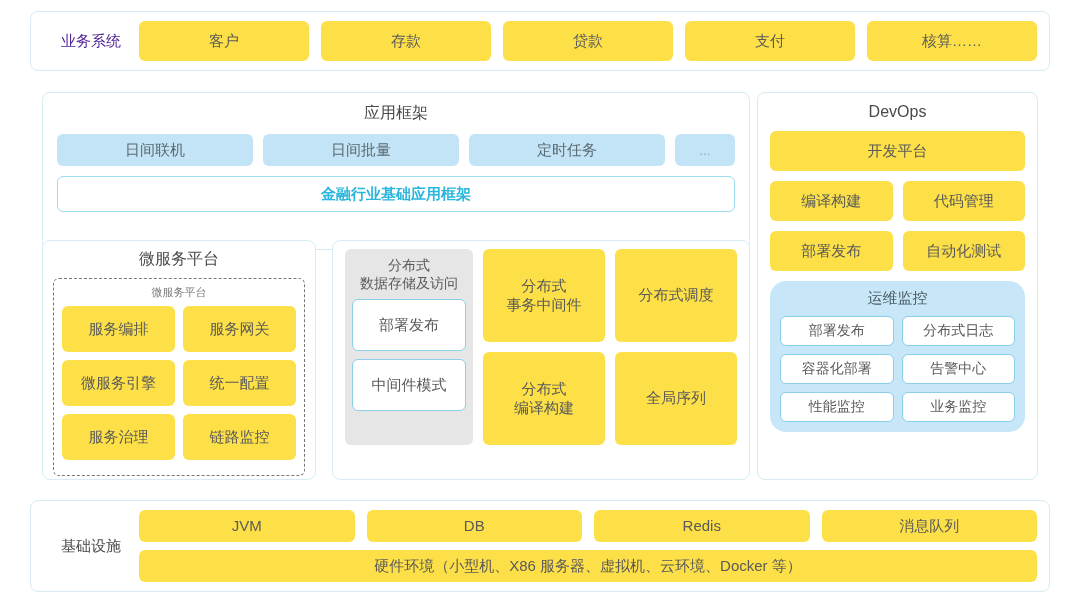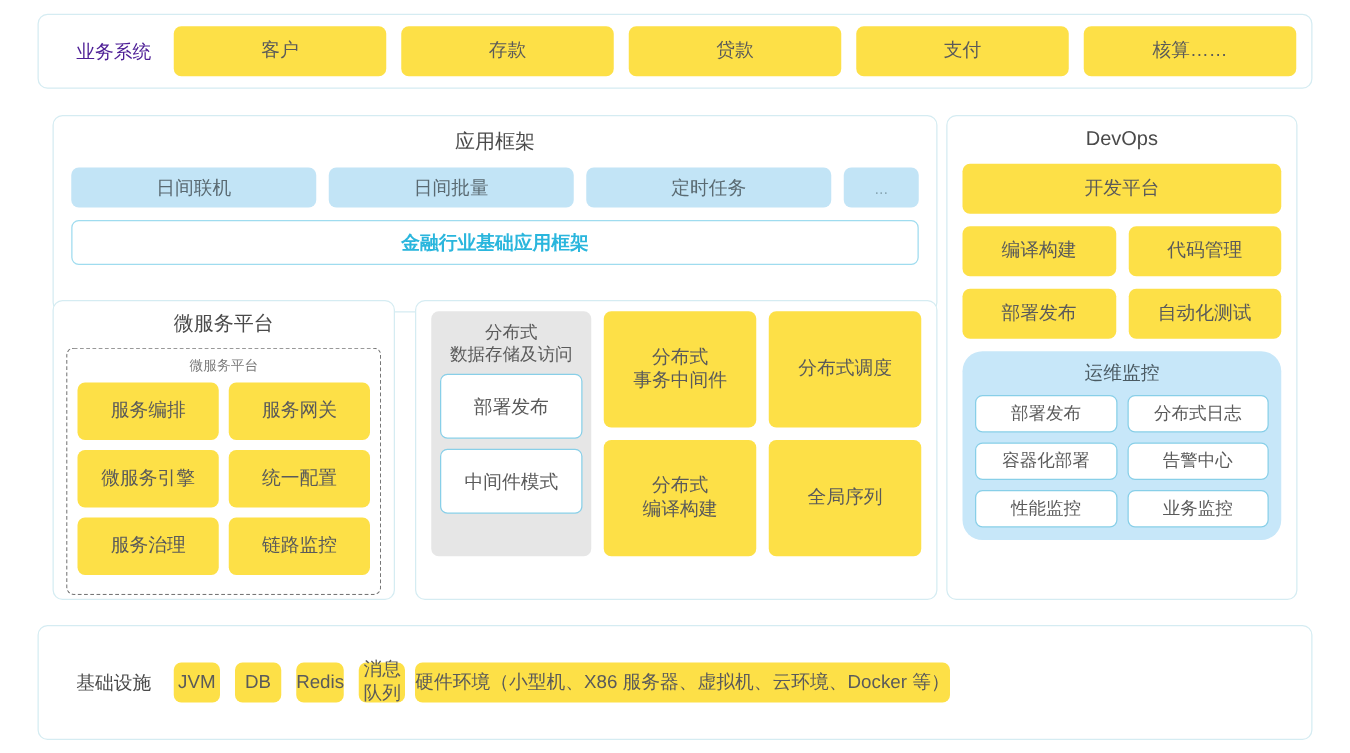--- a/index.html
+++ b/index.html
@@ -123,21 +123,21 @@
   .ops-grid { display: grid; grid-template-columns: 1fr 1fr; gap: 8px; }
   .ops-grid > div { height: 30px; font-size: 14px; }
 
   
   .infra {
     position: absolute; left: 30px; top: 500px;
     width: 1020px; height: 92px;
     display: flex; align-items: center; padding: 0 12px;
   }
   .infra-label { width: 96px; flex: 0 0 96px; text-align: center; font-size: 15px; color: #4a4a4a; }
-  .infra-right { flex: 1; display: flex; flex-direction: row; gap: 8px; }
+  .infra-right { flex: 1; display: flex; flex-direction: column; gap: 8px; }
   .infra-top { display: flex; gap: 12px; }
   .infra-top > div { flex: 1; height: 32px; }
   .infra-bottom { height: 32px; }
 </style>
 </head>
 <body>
 
 <div class="page">
 
   <div class="panel biz-row">

